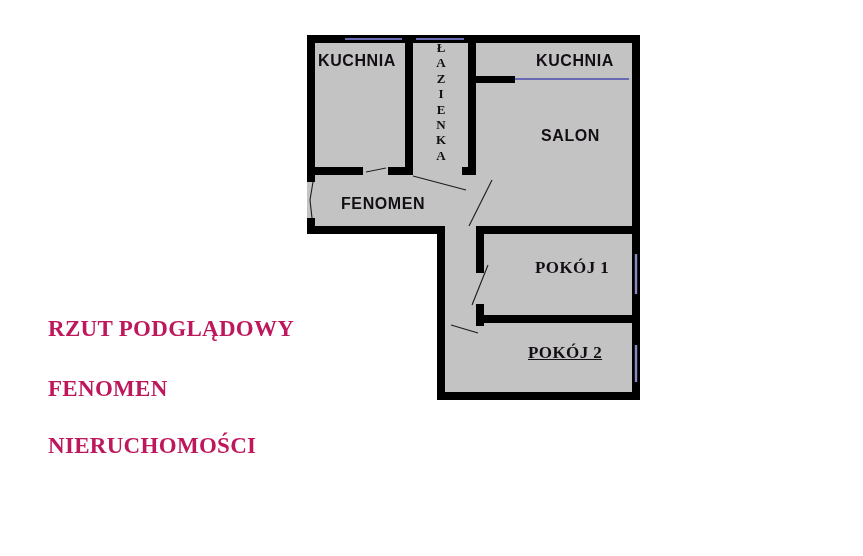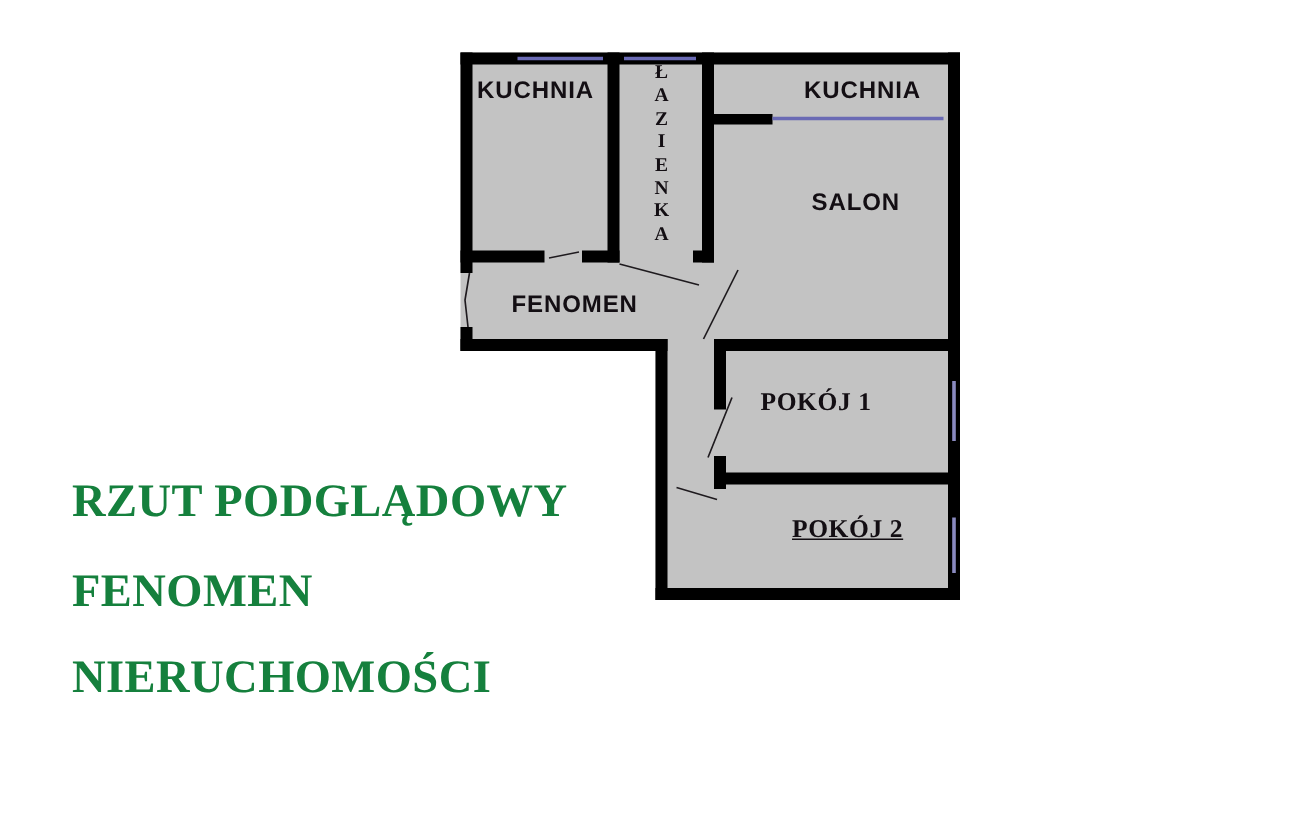--- a/index.html
+++ b/index.html
@@ -19,24 +19,24 @@
     position: absolute;
     left: 0;
     top: 0;
     width: 863px;
     height: 556px;
   }
 
   .caption-block {
     position: absolute;
     left: 48px;
-    color: #15803d;
+    color: #be185d;
     font-family: "Liberation Serif", "DejaVu Serif", serif;
     font-weight: bold;
-    font-size: 31px;
+    font-size: 23px;
     letter-spacing: 0.3px;
     white-space: nowrap;
   }
   #caption-title { top: 316px; }
   #caption-agency-1 { top: 376px; }
   #caption-agency-2 { top: 396px; margin-top: 37px; }
 
   .room-label {
     position: absolute;
     color: #130e13;
@@ -53,21 +53,21 @@
     font-family: "Liberation Serif", "DejaVu Serif", serif;
     font-weight: bold;
     font-size: 17px;
     letter-spacing: 0.4px;
   }
 
   #label-kuchnia { left: 318px; top: 52px; }
   #label-balkon  { left: 536px; top: 52px; }
   #label-salon   { left: 541px; top: 127px; }
   #label-korytarz{ left: 341px; top: 195px; }
-  #label-pokoj-1 { left: 507px; top: 258px; }
+  #label-pokoj-1 { left: 535px; top: 258px; }
   #label-pokoj-2 { left: 528px; top: 343px; text-decoration: underline; }
 
   #label-lazienka {
     position: absolute;
     left: 430px;
     top: 40px;
     width: 22px;
     display: flex;
     flex-direction: column;
     align-items: center;

